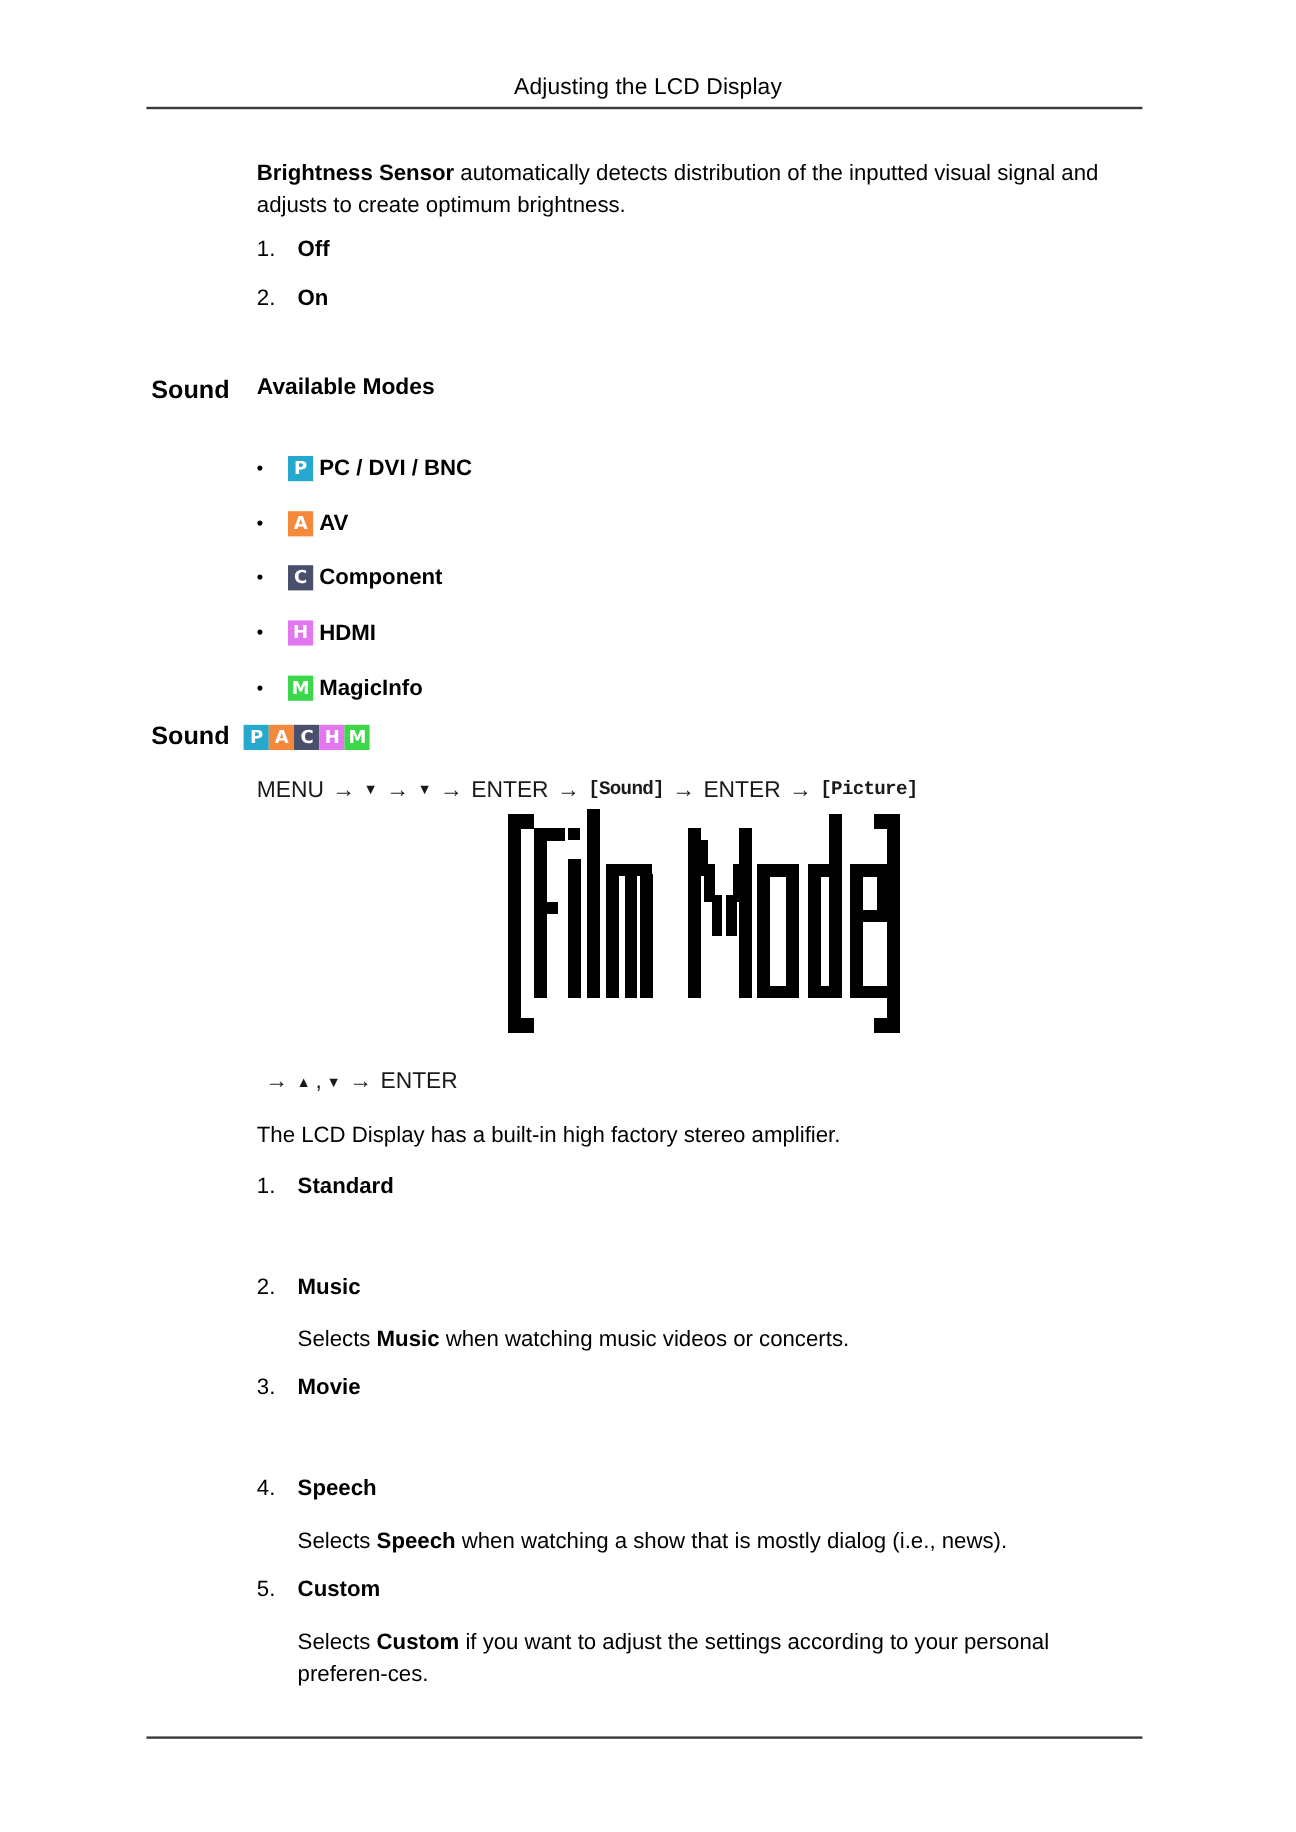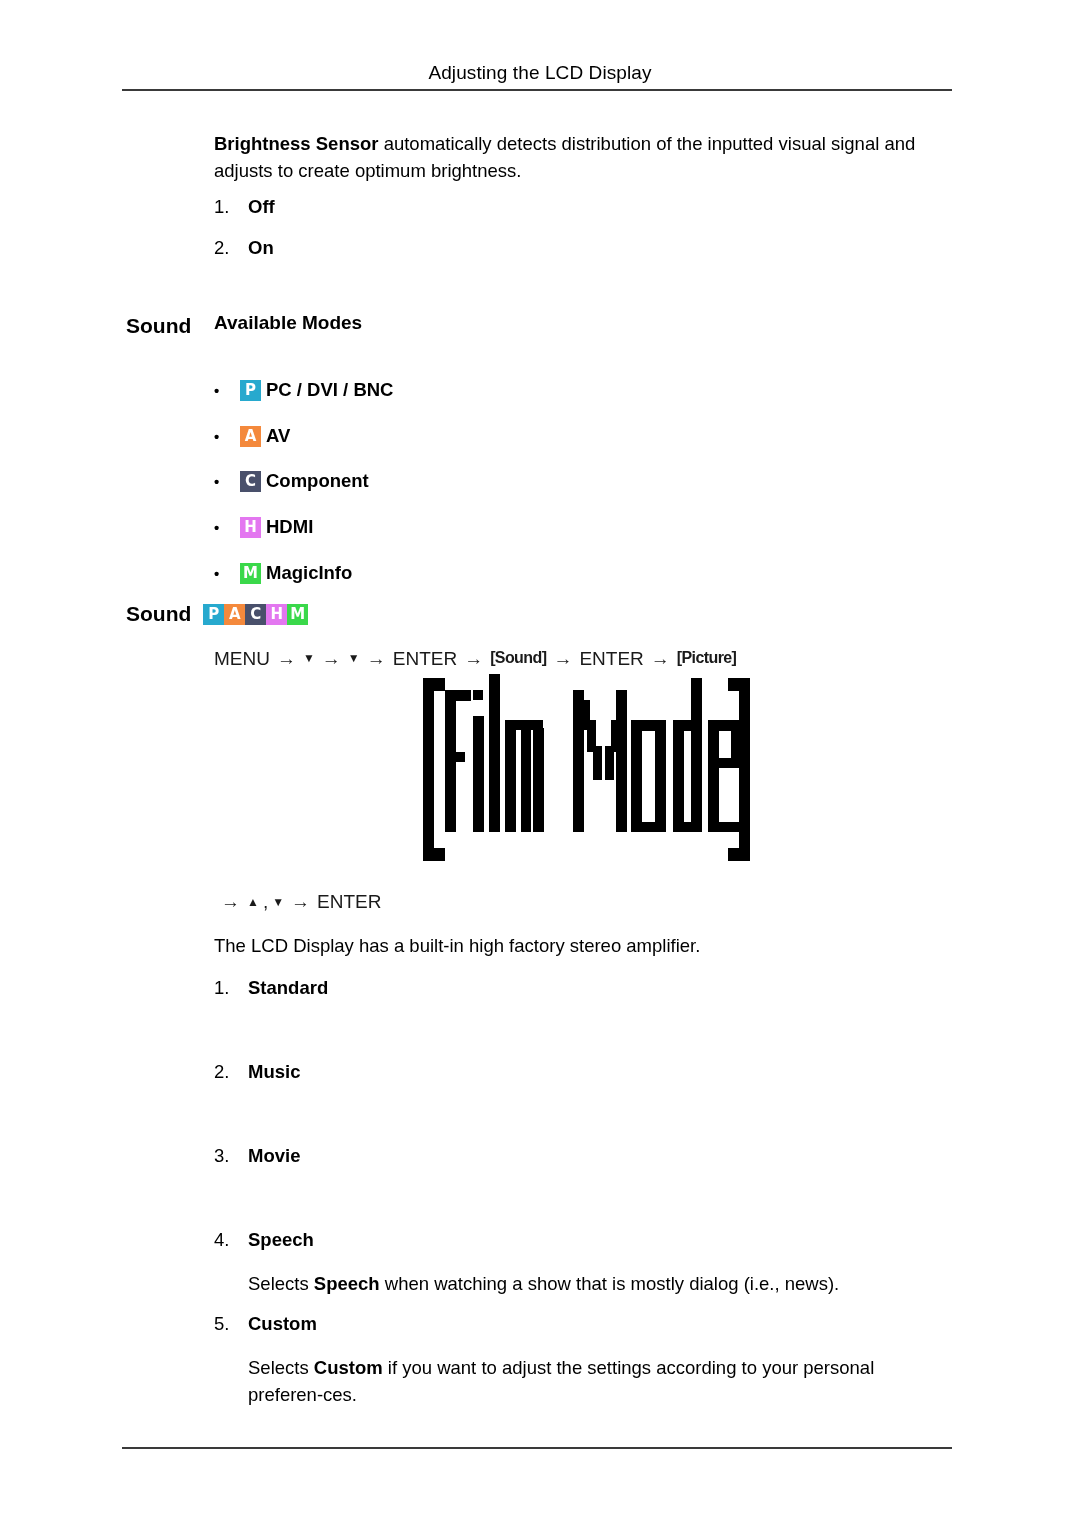--- a/index.html
+++ b/index.html
@@ -142,21 +142,21 @@
   }
   .navpath .arrow { margin: 0 7px; font-size: 19px; }
   .navpath .dn,
   .navpath .up {
     font-size: 12px;
     line-height: 1;
     position: relative;
     top: -1px;
   }
   .osd {
-    font-family: Liberation Sans, sans-serif;
+    font-family: Liberation Mono, monospace;
     font-size: 16px;
     font-weight: bold;
     letter-spacing: -0.6px;
     position: relative;
     top: -1px;
   }
 
   .navpath2 {
     position: absolute;
     left: 214px; top: 891px;
@@ -322,20 +322,21 @@
 
   <div class="olrow" style="left:214px; top:977px;">
     <span class="num">1.</span>
     <span class="lbl">Standard</span>
   </div>
 
   <div class="olrow" style="left:214px; top:1061px;">
     <span class="num">2.</span>
     <span class="lbl">Music</span>
   </div>
+  <div class="para" style="left:248px; top:1102px; width:700px;"><span>Selects </span><b>Music</b><span> when watching music videos or concerts.</span></div>
 
   <div class="olrow" style="left:214px; top:1145px;">
     <span class="num">3.</span>
     <span class="lbl">Movie</span>
   </div>
 
   <div class="olrow" style="left:214px; top:1229px;">
     <span class="num">4.</span>
     <span class="lbl">Speech</span>
   </div>

